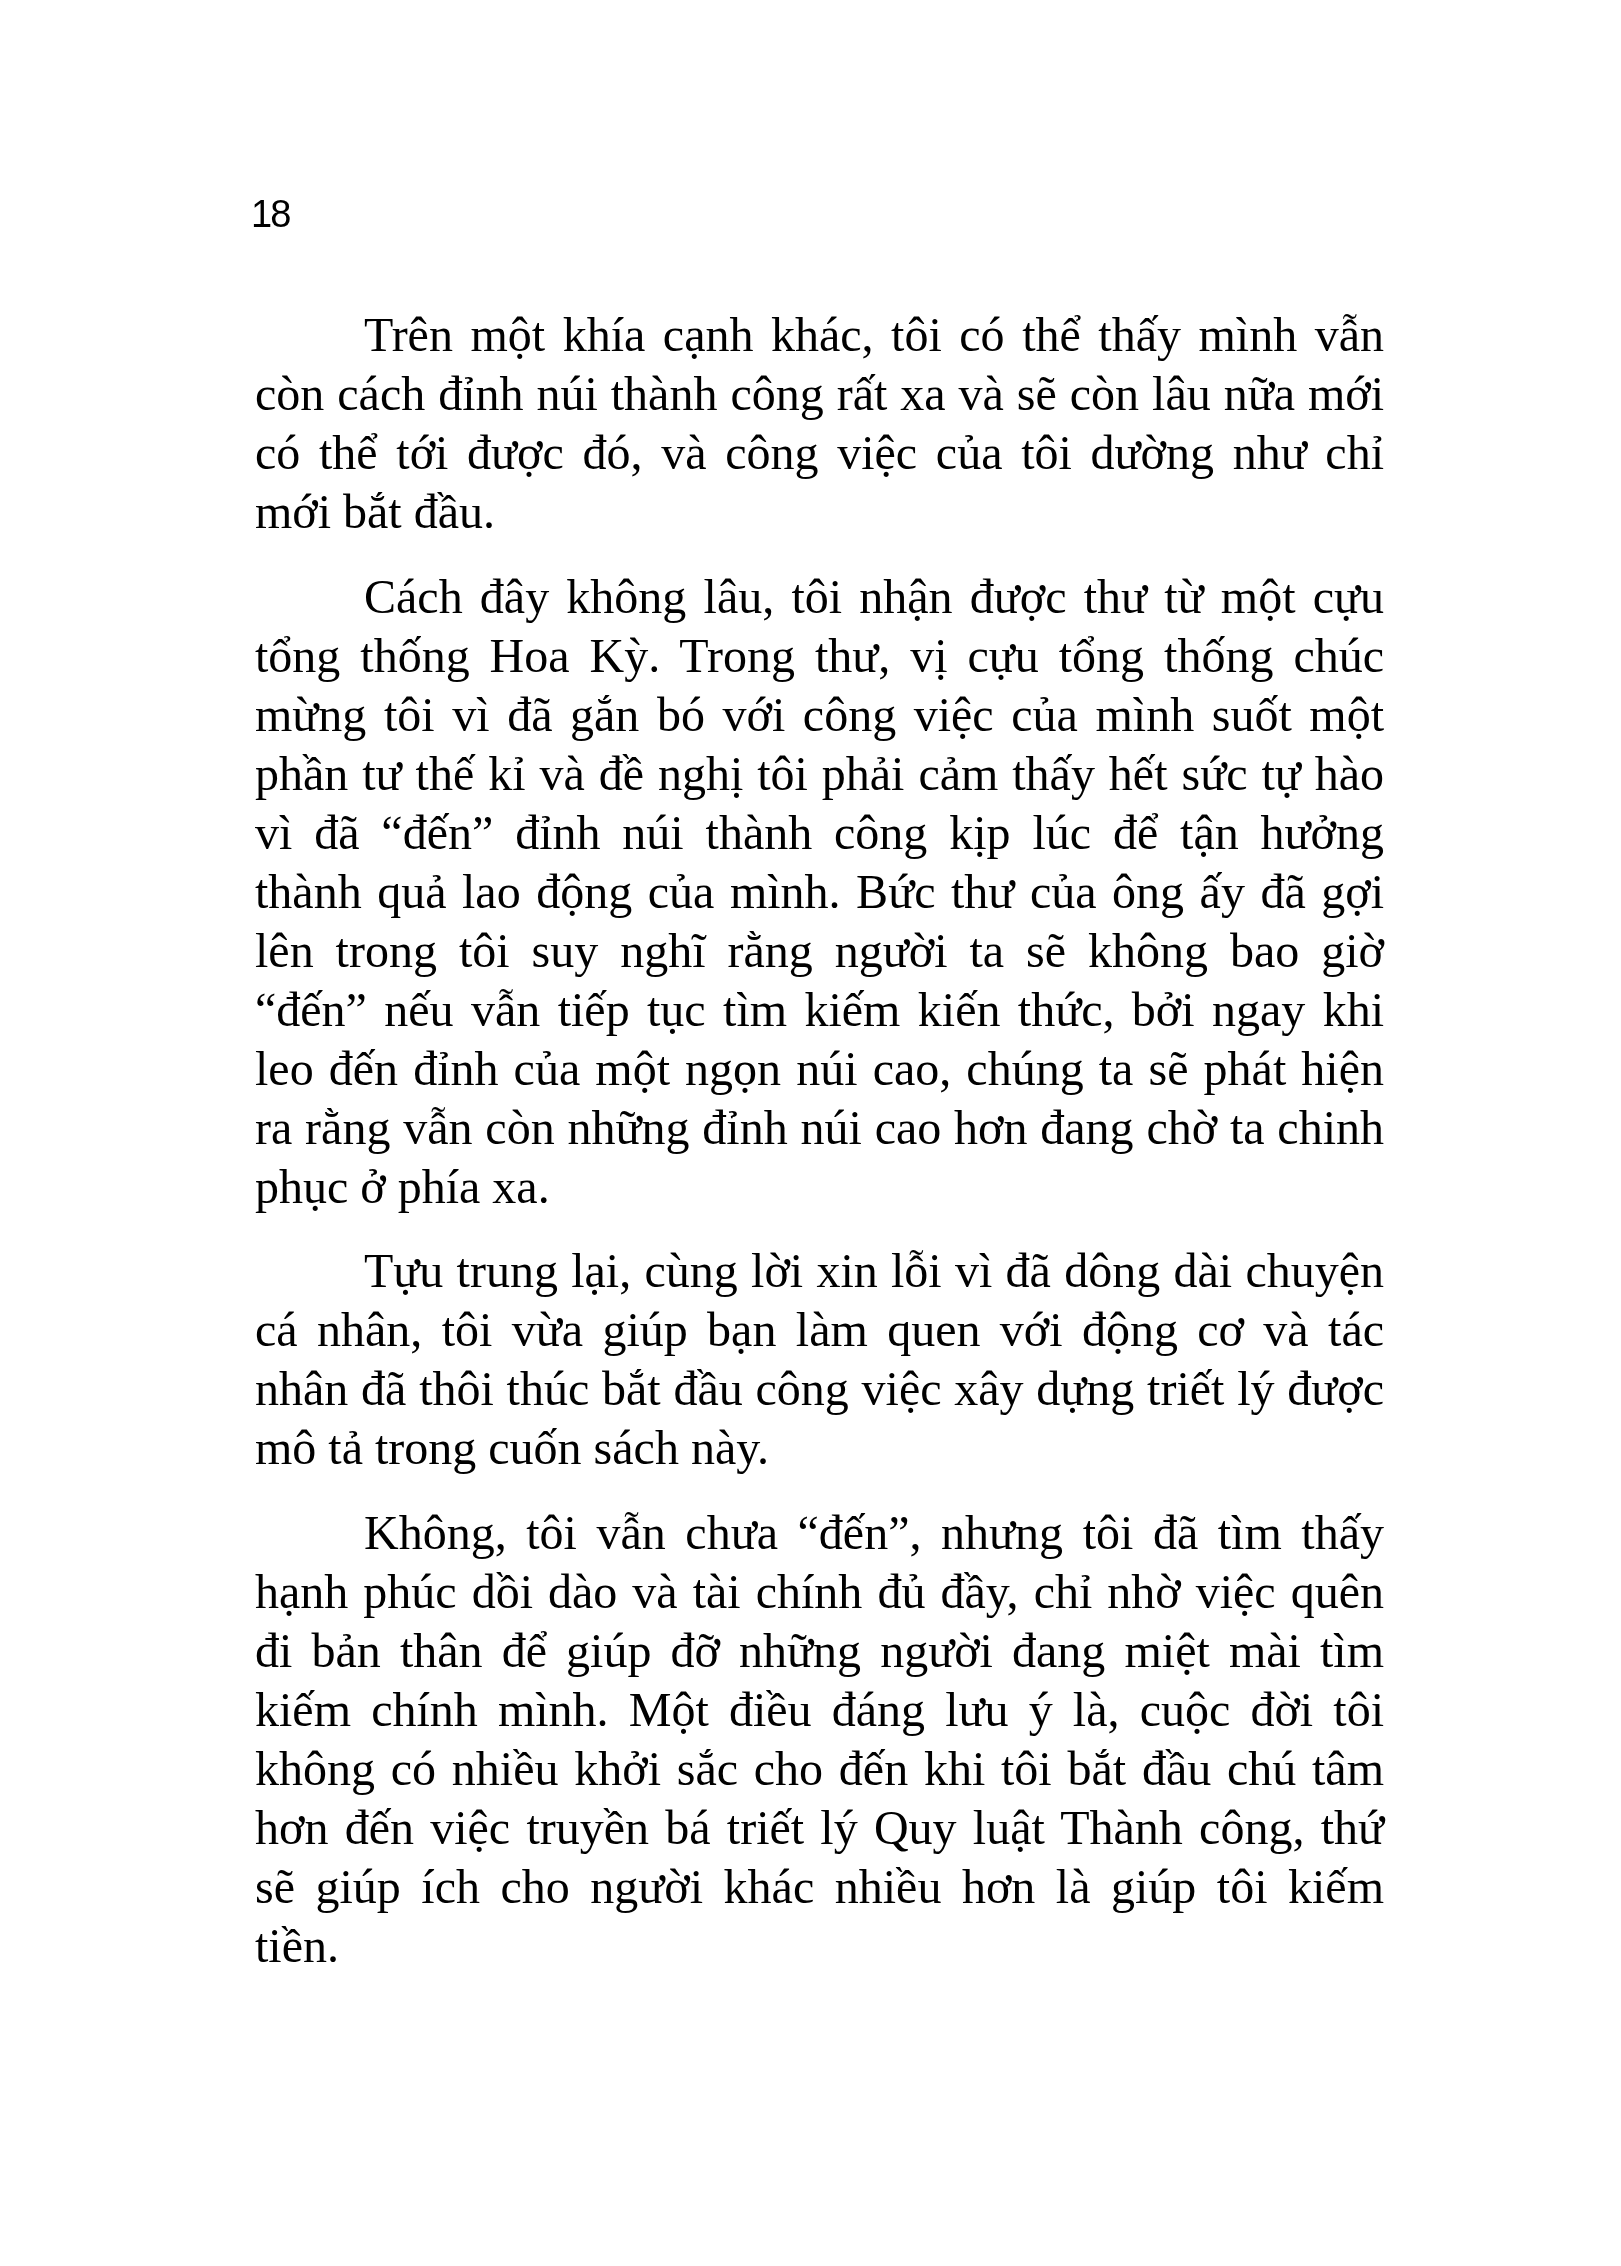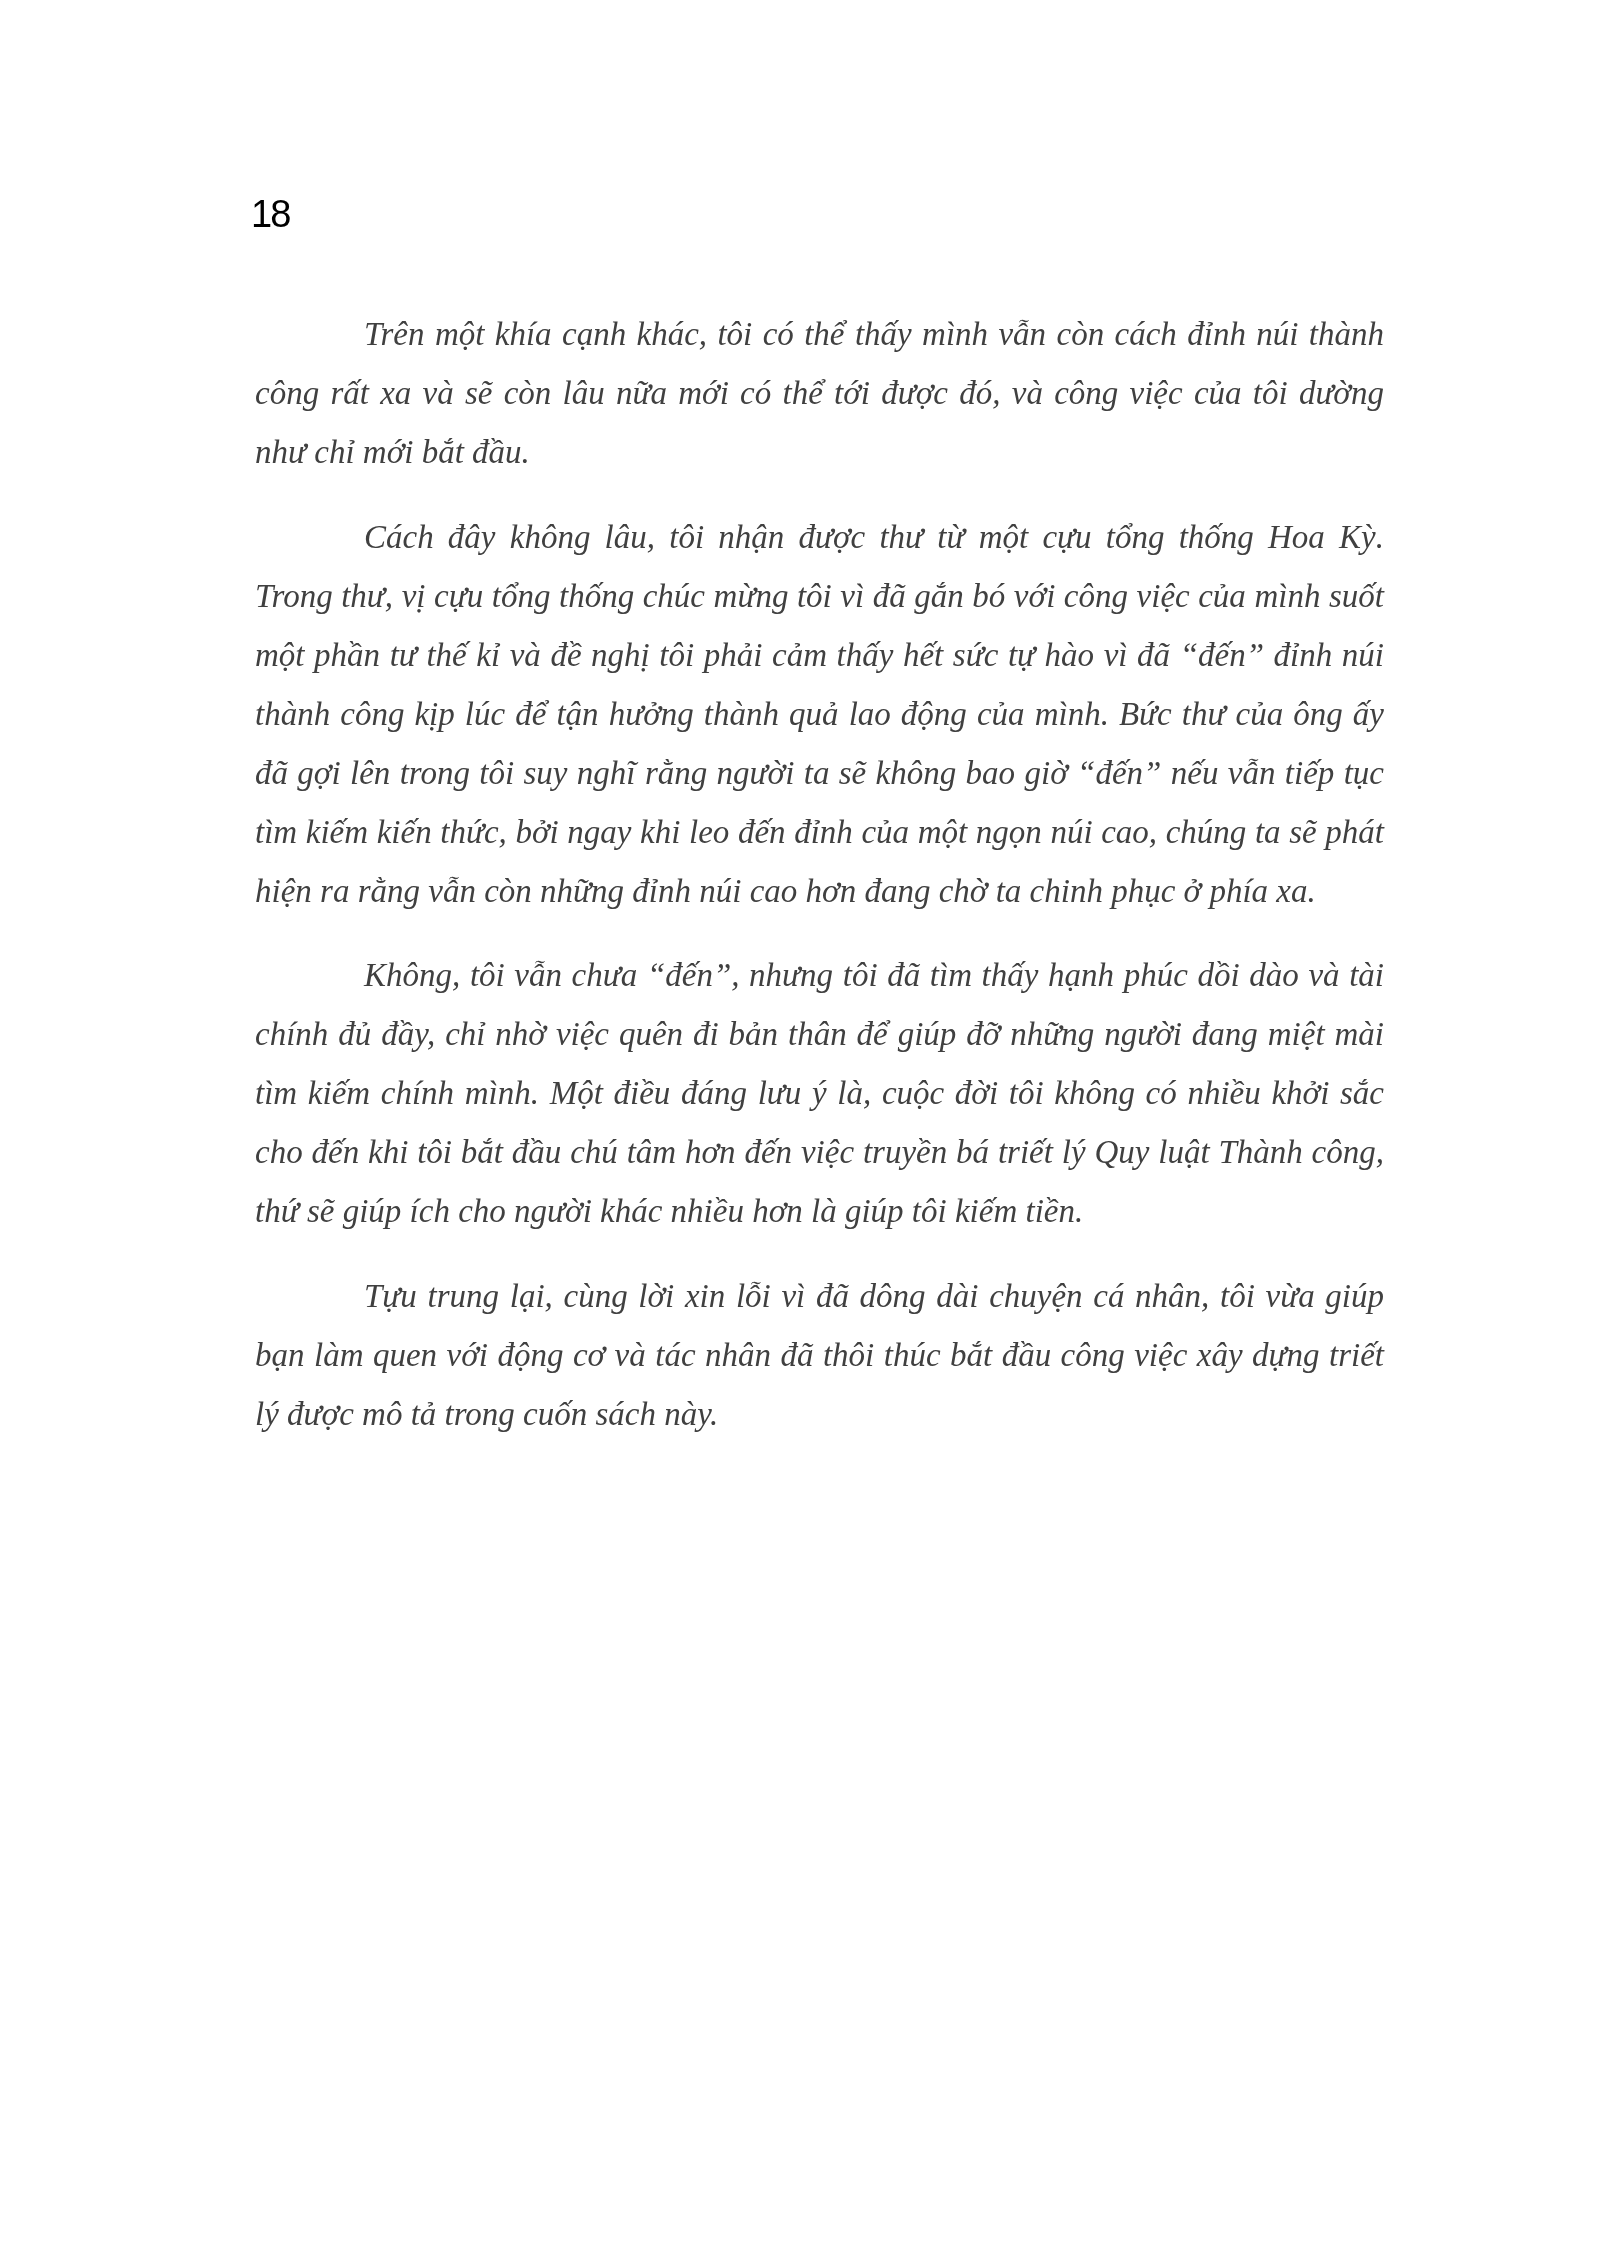--- a/index.html
+++ b/index.html
@@ -27,35 +27,34 @@
     color: #000000;
   }
   .content {
     position: absolute;
     left: 255px;
     top: 305px;
     width: 1129px;
   }
   .content p {
     font-family: "Liberation Serif", "DejaVu Serif", serif;
-    font-size: 33px;
+    font-size: 48px;
     line-height: 59px;
     text-align: justify;
     text-indent: 109px;
     margin: 0 0 25.5px 0;
-    color: #404040;
-    font-style: italic;
+    color: #000000;
   }
 </style>
 </head>
 <body>
 
 <div class="page">
   <div class="page-number">18</div>
 
   <div class="content">
     <p>Trên một khía cạnh khác, tôi có thể thấy mình vẫn còn cách đỉnh núi thành công rất xa và sẽ còn lâu nữa mới có thể tới được đó, và công việc của tôi dường như chỉ mới bắt đầu.</p>
     <p>Cách đây không lâu, tôi nhận được thư từ một cựu tổng thống Hoa Kỳ. Trong thư, vị cựu tổng thống chúc mừng tôi vì đã gắn bó với công việc của mình suốt một phần tư thế kỉ và đề nghị tôi phải cảm thấy hết sức tự hào vì đã “đến” đỉnh núi thành công kịp lúc để tận hưởng thành quả lao động của mình. Bức thư của ông ấy đã gợi lên trong tôi suy nghĩ rằng người ta sẽ không bao giờ “đến” nếu vẫn tiếp tục tìm kiếm kiến thức, bởi ngay khi leo đến đỉnh của một ngọn núi cao, chúng ta sẽ phát hiện ra rằng vẫn còn những đỉnh núi cao hơn đang chờ ta chinh phục ở phía xa.</p>
+    <p>Tựu trung lại, cùng lời xin lỗi vì đã dông dài chuyện cá nhân, tôi vừa giúp bạn làm quen với động cơ và tác nhân đã thôi thúc bắt đầu công việc xây dựng triết lý được mô tả trong cuốn sách này.</p>
     <p>Không, tôi vẫn chưa “đến”, nhưng tôi đã tìm thấy hạnh phúc dồi dào và tài chính đủ đầy, chỉ nhờ việc quên đi bản thân để giúp đỡ những người đang miệt mài tìm kiếm chính mình. Một điều đáng lưu ý là, cuộc đời tôi không có nhiều khởi sắc cho đến khi tôi bắt đầu chú tâm hơn đến việc truyền bá triết lý Quy luật Thành công, thứ sẽ giúp ích cho người khác nhiều hơn là giúp tôi kiếm tiền.</p>
-    <p>Tựu trung lại, cùng lời xin lỗi vì đã dông dài chuyện cá nhân, tôi vừa giúp bạn làm quen với động cơ và tác nhân đã thôi thúc bắt đầu công việc xây dựng triết lý được mô tả trong cuốn sách này.</p>
   </div>
 </div>
 
 
 </body></html>

